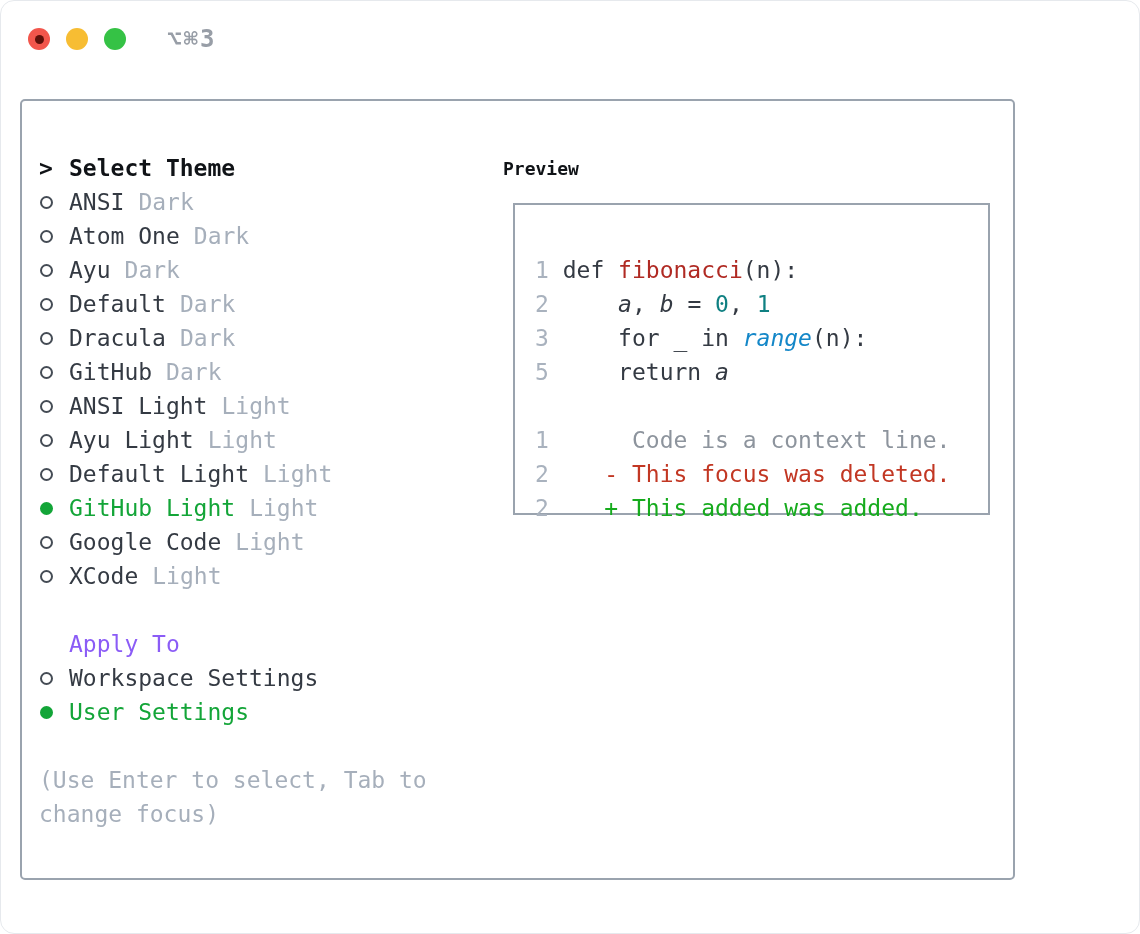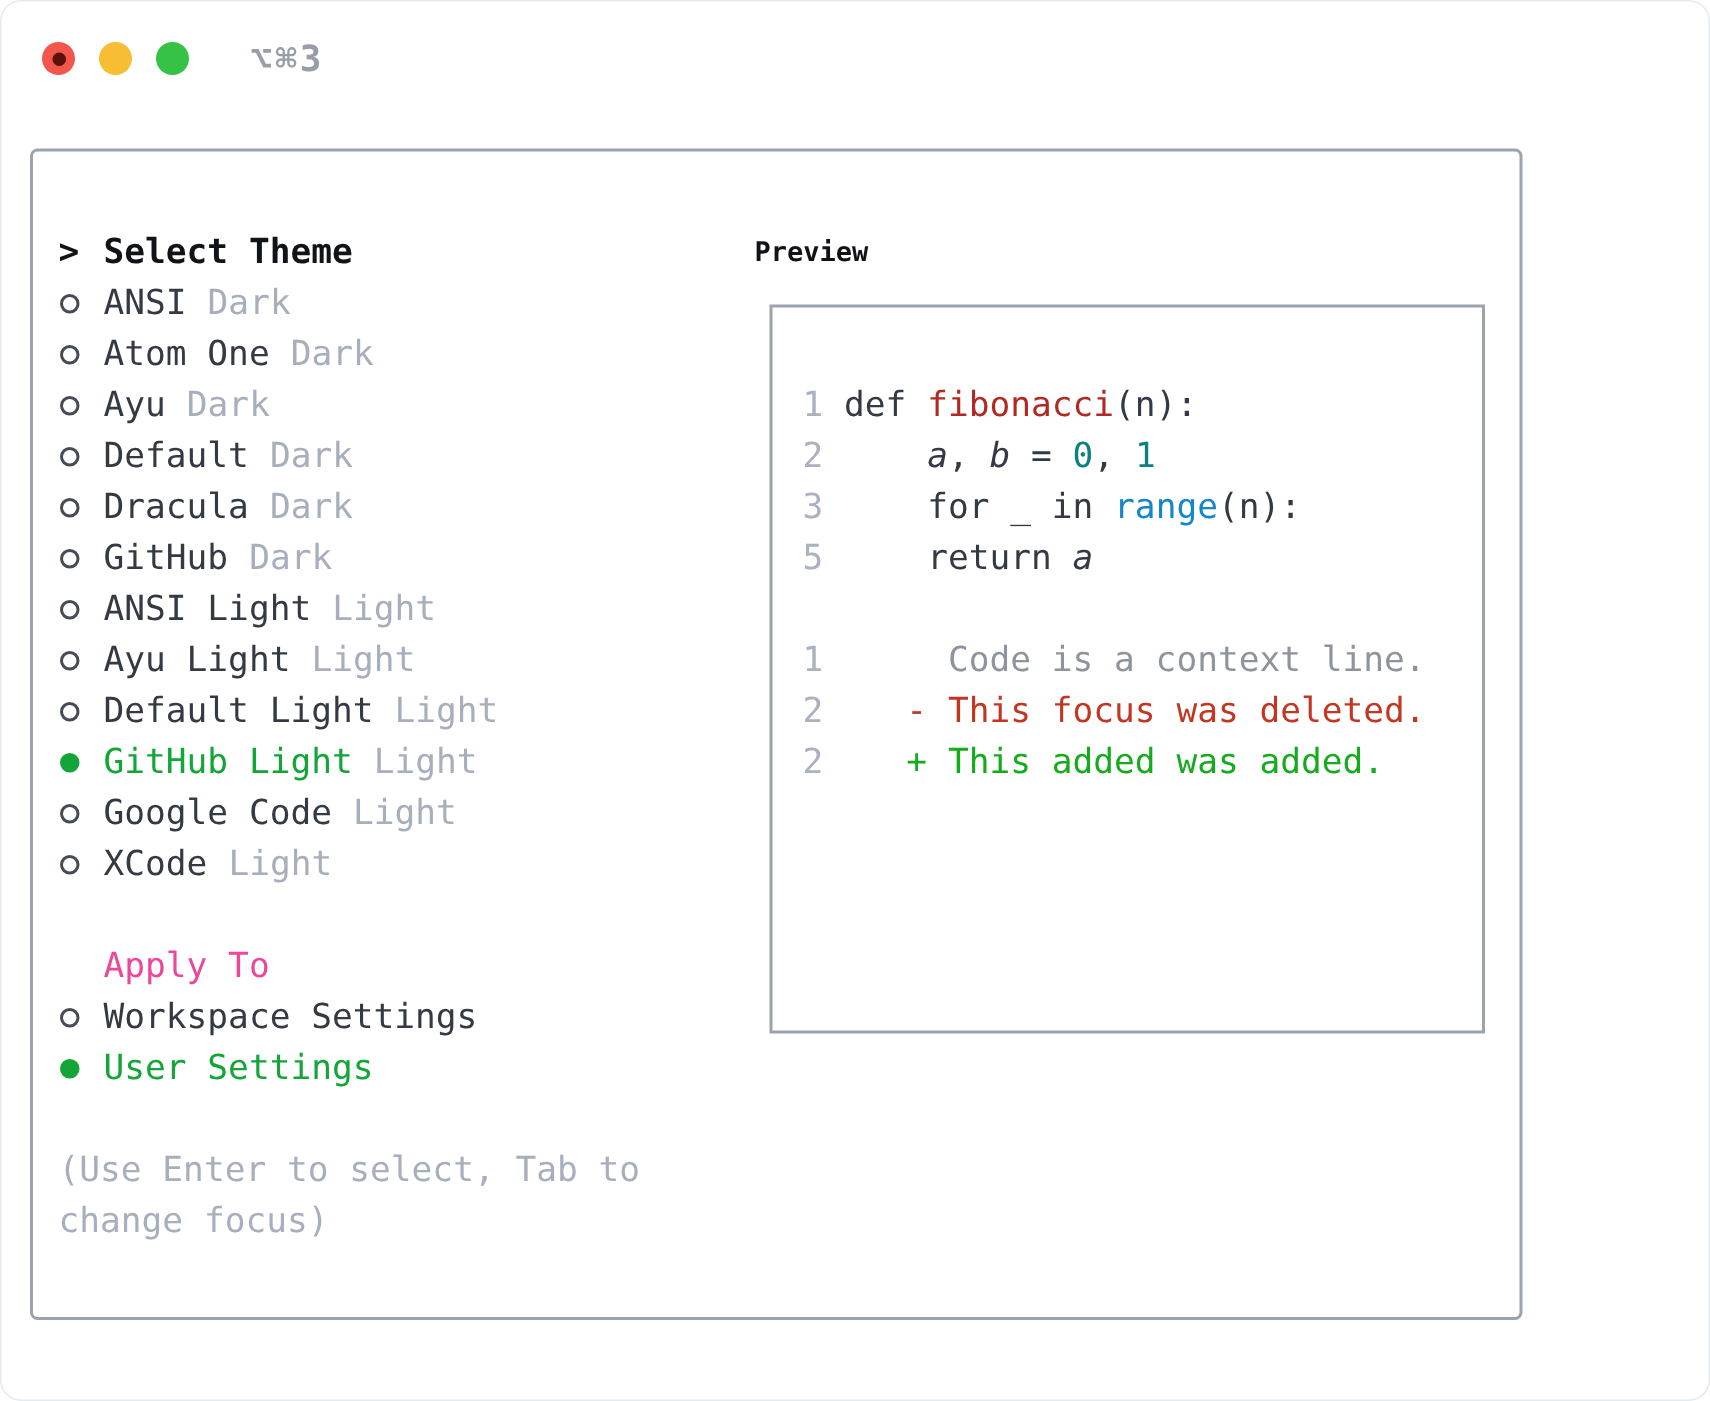--- a/index.html
+++ b/index.html
@@ -44,37 +44,37 @@
   .left-col{position:absolute;left:17px;top:50px;width:410px;font-size:23px;}
   .row{display:flex;align-items:center;height:34px;white-space:pre;}
   .marker{width:30px;flex:0 0 30px;display:flex;align-items:center;}
   .prompt{font-weight:bold;color:var(--text-black);}
   .header-text{font-weight:bold;color:var(--text-black);}
   .circle{width:13px;height:13px;border-radius:50%;border:2px solid var(--circle-gray);margin-left:1px;}
   .circle.filled{background:var(--green);border-color:var(--green);}
   .iname{color:var(--text-dark);}
   .iname.sel{color:var(--green);}
   .ivariant{color:var(--muted);margin-left:14px;}
-  .apply-header-text{color:#ec4899;}
+  .apply-header-text{color:#8b5cf6;}
   .spacer{height:34px;}
   .hint{width:400px;line-height:34px;color:var(--muted);white-space:pre-wrap;}
   
   .preview-header{position:absolute;left:481px;top:50px;height:34px;display:flex;align-items:center;font-size:18px;}
   .preview-box{
-    position:absolute;left:491px;top:102px;width:477px;height:486px;
+    position:absolute;left:491px;top:102px;width:477px;height:312px;
     border:2px solid var(--border-gray);background:#ffffff;
     padding:48px 0 0 20px;font-size:23px;
   }
   .cline{height:34px;line-height:34px;white-space:pre;}
   .ln{color:var(--ln-gray);}
   .plain{color:var(--text-dark);}
   .var{color:var(--text-dark);font-style:italic;}
   .func{color:var(--func-red);}
   .num{color:var(--num-teal);}
-  .builtin{color:var(--builtin-blue);}
+  .builtin{color:var(--builtin-blue);font-style:italic;}
   .context{color:var(--context-gray);}
   .deleted{color:var(--deleted);}
   .added{color:var(--added);}
 </style>
 </head>
 <body>
 
 <div class="window">
 
   <div class="titlebar">

